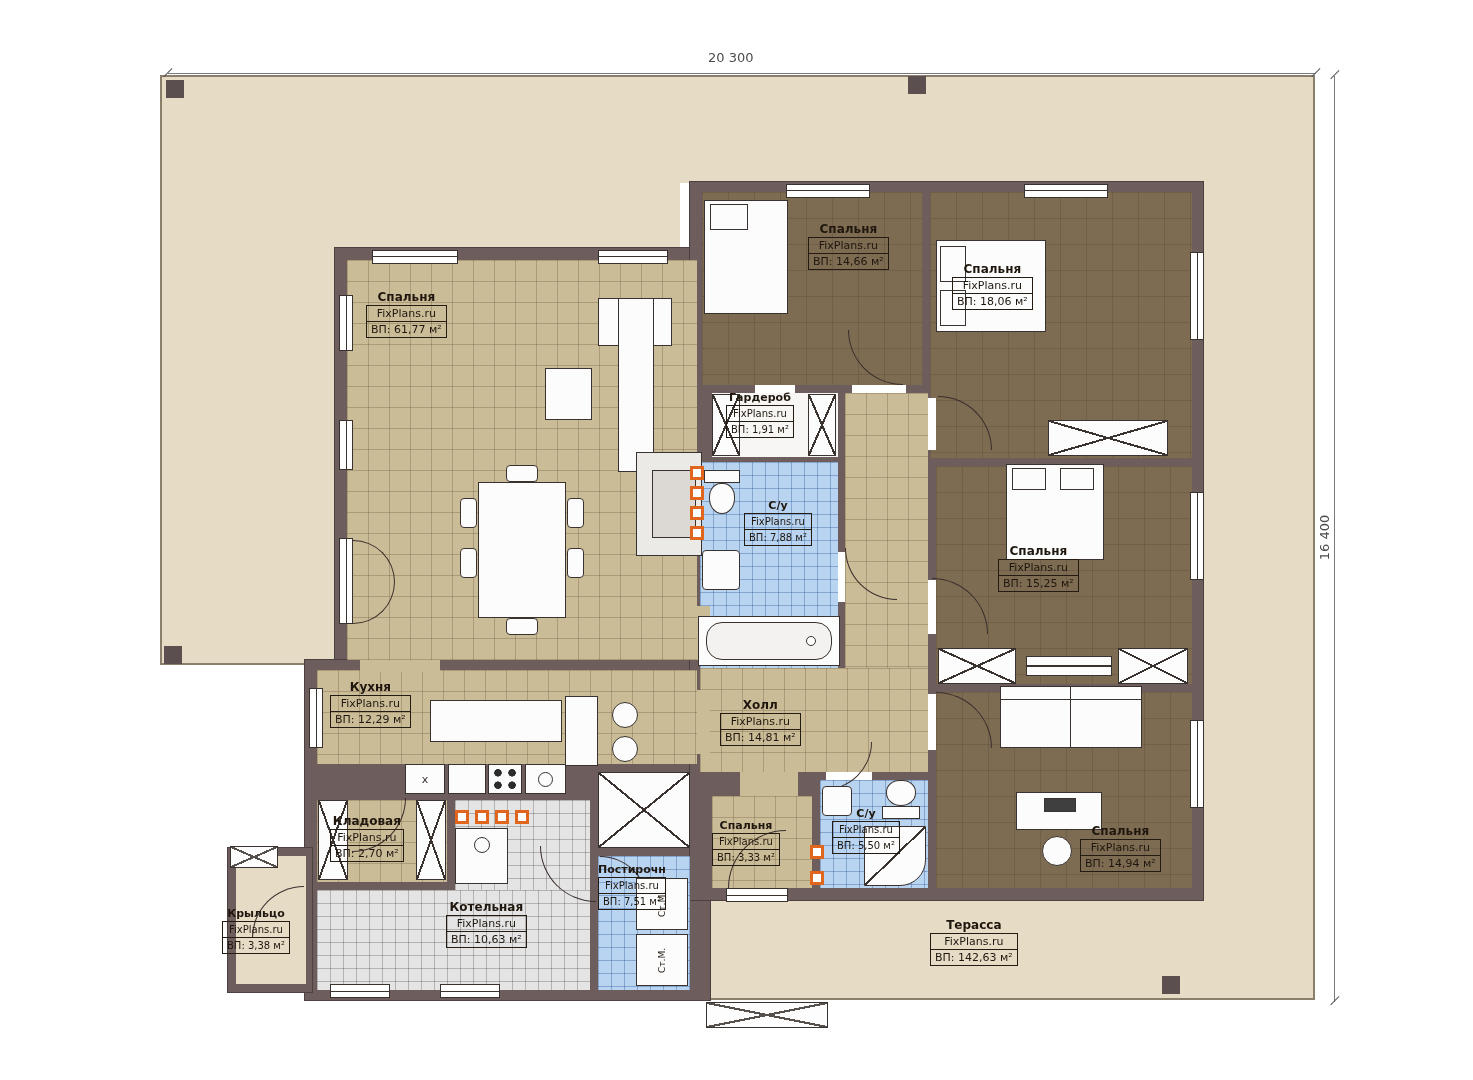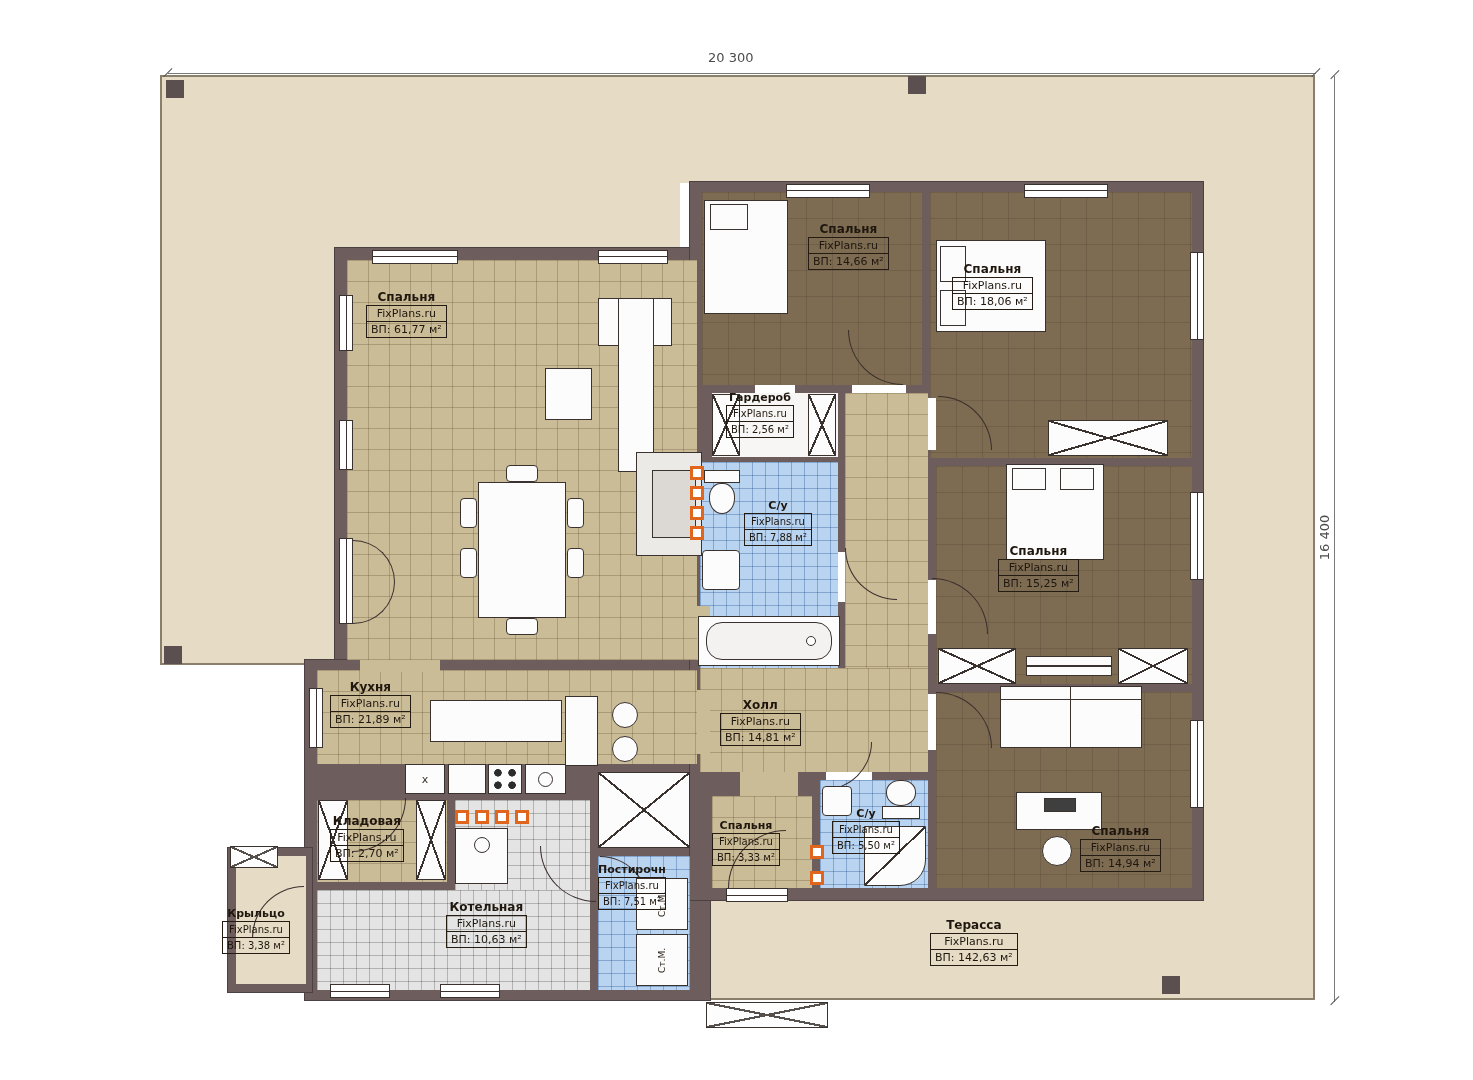--- a/index.html
+++ b/index.html
@@ -252,36 +252,36 @@
     <div class="ar">ВП: 14,66 м²</div>
   </div>
   <div class="abs room-label" style="left:952px;top:262px;">
     <div class="rn">Спальня</div>
     <div class="wm">FixPlans.ru</div>
     <div class="ar">ВП: 18,06 м²</div>
   </div>
   <div class="abs room-label sm" style="left:726px;top:390px;">
     <div class="rn">Гардероб</div>
     <div class="wm">FixPlans.ru</div>
-    <div class="ar">ВП: 2,56 м²</div>
+    <div class="ar">ВП: 1,91 м²</div>
   </div>
   <div class="abs room-label sm" style="left:744px;top:498px;">
     <div class="rn">С/у</div>
     <div class="wm">FixPlans.ru</div>
     <div class="ar">ВП: 7,88 м²</div>
   </div>
   <div class="abs room-label" style="left:998px;top:544px;">
     <div class="rn">Спальня</div>
     <div class="wm">FixPlans.ru</div>
     <div class="ar">ВП: 15,25 м²</div>
   </div>
   <div class="abs room-label" style="left:330px;top:680px;">
     <div class="rn">Кухня</div>
     <div class="wm">FixPlans.ru</div>
-    <div class="ar">ВП: 21,89 м²</div>
+    <div class="ar">ВП: 12,29 м²</div>
   </div>
   <div class="abs room-label" style="left:720px;top:698px;">
     <div class="rn">Холл</div>
     <div class="wm">FixPlans.ru</div>
     <div class="ar">ВП: 14,81 м²</div>
   </div>
   <div class="abs room-label" style="left:330px;top:814px;">
     <div class="rn">Кладовая</div>
     <div class="wm">FixPlans.ru</div>
     <div class="ar">ВП: 2,70 м²</div>

